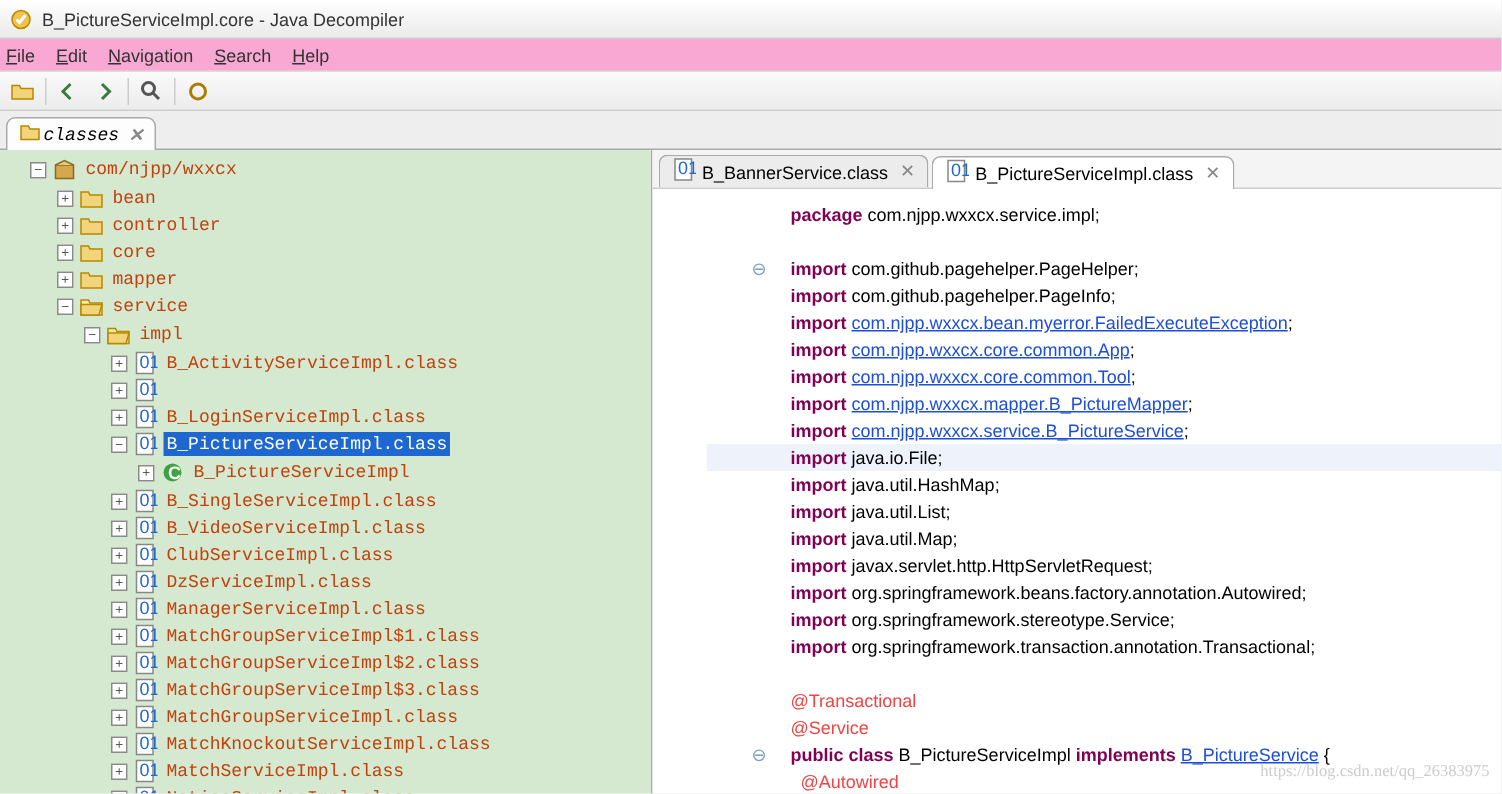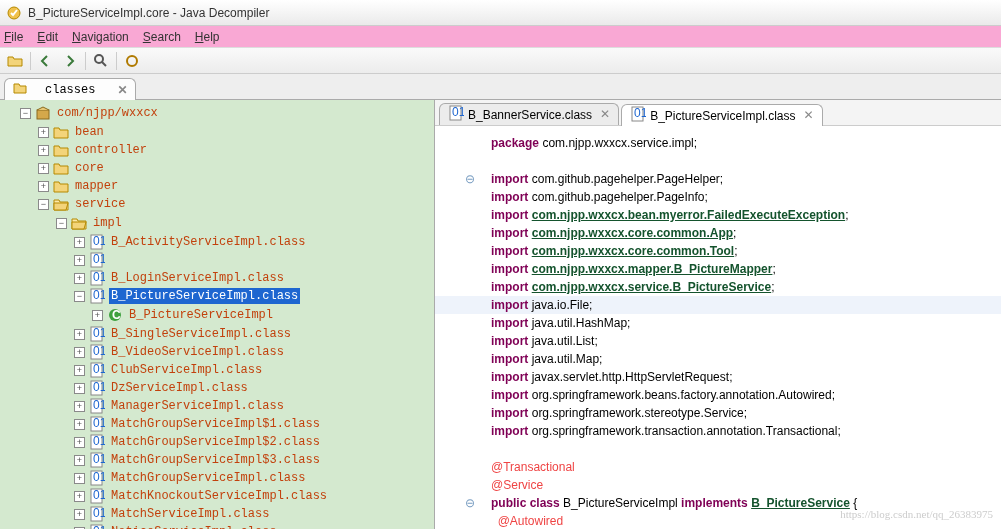--- a/index.html
+++ b/index.html
@@ -7,45 +7,45 @@
 .title-bar { height:26px; background:linear-gradient(#fff,#eaeaea); border-bottom:1px solid #ccc; display:flex; align-items:center; padding:0 6px; gap:6px; }
 .title-bar .app-icon { width:16px; height:16px; display:flex; align-items:center; justify-content:center; }
 .title-bar .title { color:#333; }
 .menu-bar { height:22px; background:#f9a8d4; border-bottom:1px solid #ddd; display:flex; align-items:center; padding:0 4px; gap:14px; color:#333; }
 .menu-bar span { cursor:default; }
 .menu-bar span u { text-decoration:underline; }
 .tool-bar { height:26px; background:linear-gradient(#fafafa,#ececec); border-bottom:1px solid #ccc; display:flex; align-items:center; padding:0 4px; gap:2px; }
 .tool-bar .sep { width:1px; height:18px; background:#ccc; margin:0 2px; }
 .tool-bar .tbtn { width:22px; height:22px; display:flex; align-items:center; justify-content:center; border:1px solid transparent; border-radius:2px; }
 .tab-strip { height:26px; background:#eee; border-bottom:1px solid #aaa; display:flex; align-items:flex-end; padding-left:4px; }
-.view-tab { height:22px; border:1px solid #aaa; border-bottom:none; border-top-left-radius:6px; border-top-right-radius:6px; background:#fdfdfd; display:flex; align-items:center; padding:0 8px; gap:18px; position:relative; top:1px; }
+.view-tab { height:22px; border:1px solid #aaa; border-bottom:none; border-top-left-radius:6px; border-top-right-radius:6px; background:#fdfdfd; display:flex; align-items:center; padding:0 8px; gap:2px; position:relative; top:1px;font-style:italic; }
 .view-tab .close { color:#888; font-weight:bold; margin-left:4px; }
 .main { display:flex; height:calc(529px - 26px - 22px - 26px - 26px); }
 .left-pane { width:435px; background:#d4e9cf; border-right:1px solid #aaa; overflow:hidden; padding:4px 2px; }
 .tree { font-family:"Segoe UI",Tahoma,sans-serif; }
 .tree ul { list-style:none; padding-left:18px; }
 .tree li { white-space:nowrap; line-height:16px; padding:1px 0; display:flex; align-items:center; }
 .tree li > ul { width:100%; }
 .expander { width:11px; height:11px; border:1px solid #8a8a8a; background:#fff; color:#555; font-size:9px; line-height:9px; text-align:center; margin-right:4px; cursor:pointer; flex-shrink:0; }
 .node-icon { width:16px; height:16px; margin-right:4px; flex-shrink:0; display:flex; align-items:center; justify-content:center; }
 .node-label { color:#c2410c; padding:0 2px; }
 .node-label.selected { background:#1e66d0; color:#fff; }
 .right-pane { flex:1; background:#fff; display:flex; flex-direction:column; overflow:hidden; }
 .editor-tabs { height:26px; background:#f4f4f4; border-bottom:1px solid #ccc; display:flex; align-items:flex-end; padding-left:4px; gap:2px; }
 .editor-tab { height:22px; border:1px solid #aaa; border-bottom:none; border-top-left-radius:6px; border-top-right-radius:6px; background:#ececec; display:flex; align-items:center; padding:0 8px; gap:4px; font-family:"Courier New",monospace; }
 .editor-tab.active { background:#fff; position:relative; top:1px; }
 .editor-tab .close { color:#888; margin-left:4px; font-family:Tahoma; }
-.editor { flex:1; overflow:hidden; font-family:"Courier New",monospace; font-size:13px; line-height:18px; padding:8px 0 8px 0; white-space:pre; position:relative; }
+.editor { flex:1; overflow:hidden; font-family:"Courier New",monospace; font-size:13px; line-height:18px; padding:8px 0 8px 0; white-space:pre; position:relative;margin-left:36px; }
 .code-line { display:flex; align-items:flex-start; }
 .fold-col { width:14px; text-align:center; color:#7a9ec2; flex-shrink:0; }
 .linenum { width:28px; text-align:right; color:#999; padding-right:4px; flex-shrink:0; }
 .code { flex:1; padding-left:4px; }
 .kw { color:#7f0055; font-weight:bold; }
 .pkg { color:#000; }
-.ul { text-decoration:underline; color:#14532d;font-weight:bold; }
+.ul { text-decoration:underline; color:#1d4ed8; }
 .ann { color:#ef4444; }
 .watermark { position:absolute; right:8px; bottom:6px; color:#ccc; font-family:Tahoma; font-size:11px; }
 .line-hl { background:#eef3fb; }
 </style>
 </head>
 <body>
 
 <div class="title-bar">
   <span class="app-icon">
     <svg width="16" height="16">

